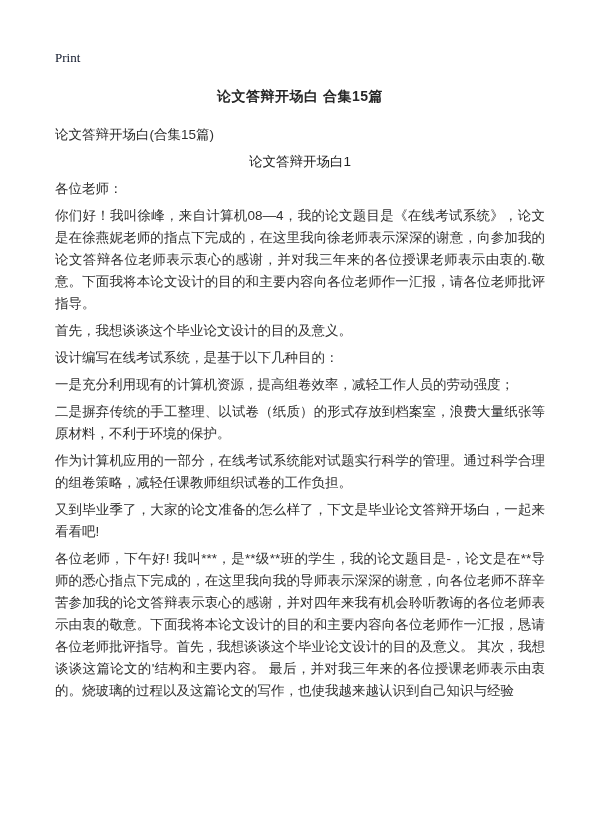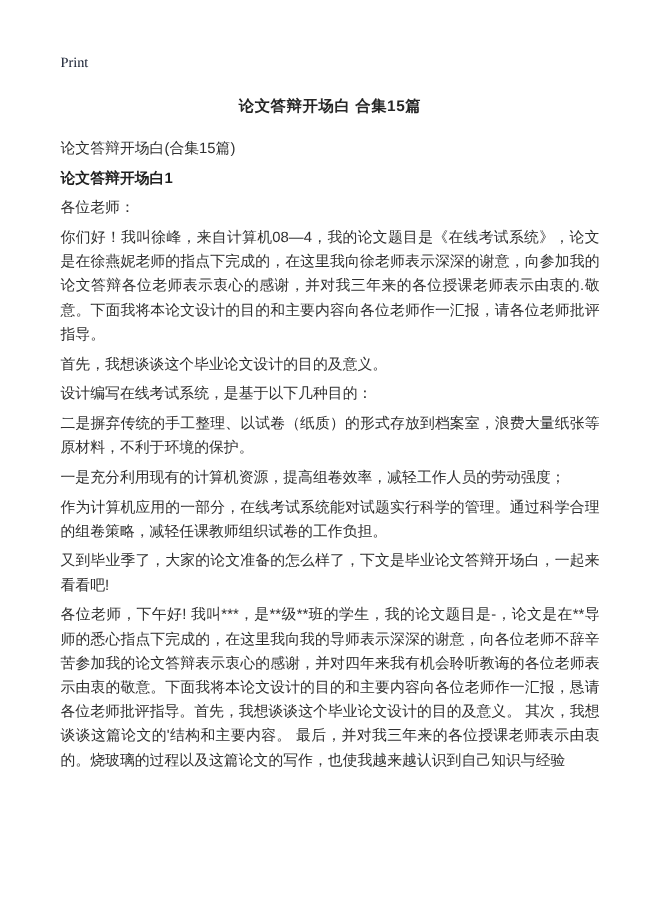--- a/index.html
+++ b/index.html
@@ -45,24 +45,24 @@
     line-height: 22px;
     margin: 5px 0;
     text-align: justify;
     text-align-last: left;
     color: #2f2f2f;
     word-break: normal;
   }
   .section-heading {
     font-size: 13.5px;
     line-height: 22px;
-    font-weight: 700;
-    margin: 5px 0;
+    font-weight: 400;
+    margin: 5px 17px;
     color: #1f1f1f;
-    text-align: left;
+    text-align: center;
   }
 </style>
 </head>
 <body>
 
 <div class="page">
 
   <div class="print-link">Print</div>
 
   <h1 class="doc-title">论文答辩开场白 合集15篇</h1>
@@ -73,23 +73,23 @@
   <h3 class="section-heading">论文答辩开场白1</h3>
 
   <p class="body-par">各位老师：</p>
 
   <p class="body-par">你们好！我叫徐峰，来自计算机08—4，我的论文题目是《在线考试系统》，论文是在徐燕妮老师的指点下完成的，在这里我向徐老师表示深深的谢意，向参加我的论文答辩各位老师表示衷心的感谢，并对我三年来的各位授课老师表示由衷的.敬意。下面我将本论文设计的目的和主要内容向各位老师作一汇报，请各位老师批评指导。</p>
 
   <p class="body-par">首先，我想谈谈这个毕业论文设计的目的及意义。</p>
 
   <p class="body-par">设计编写在线考试系统，是基于以下几种目的：</p>
 
+  <p class="body-par">一是充分利用现有的计算机资源，提高组卷效率，减轻工作人员的劳动强度；</p>
+
   <p class="body-par">二是摒弃传统的手工整理、以试卷（纸质）的形式存放到档案室，浪费大量纸张等原材料，不利于环境的保护。</p>
-
-  <p class="body-par">一是充分利用现有的计算机资源，提高组卷效率，减轻工作人员的劳动强度；</p>
 
   <p class="body-par">作为计算机应用的一部分，在线考试系统能对试题实行科学的管理。通过科学合理的组卷策略，减轻任课教师组织试卷的工作负担。</p>
 
 
   <p class="body-par">又到毕业季了，大家的论文准备的怎么样了，下文是毕业论文答辩开场白，一起来看看吧!</p>
 
   <p class="body-par">各位老师，下午好! 我叫***，是**级**班的学生，我的论文题目是-，论文是在**导师的悉心指点下完成的，在这里我向我的导师表示深深的谢意，向各位老师不辞辛苦参加我的论文答辩表示衷心的感谢，并对四年来我有机会聆听教诲的各位老师表示由衷的敬意。下面我将本论文设计的目的和主要内容向各位老师作一汇报，恳请各位老师批评指导。首先，我想谈谈这个毕业论文设计的目的及意义。 其次，我想谈谈这篇论文的'结构和主要内容。 最后，并对我三年来的各位授课老师表示由衷的。烧玻璃的过程以及这篇论文的写作，也使我越来越认识到自己知识与经验</p>
 
 </div>
 

